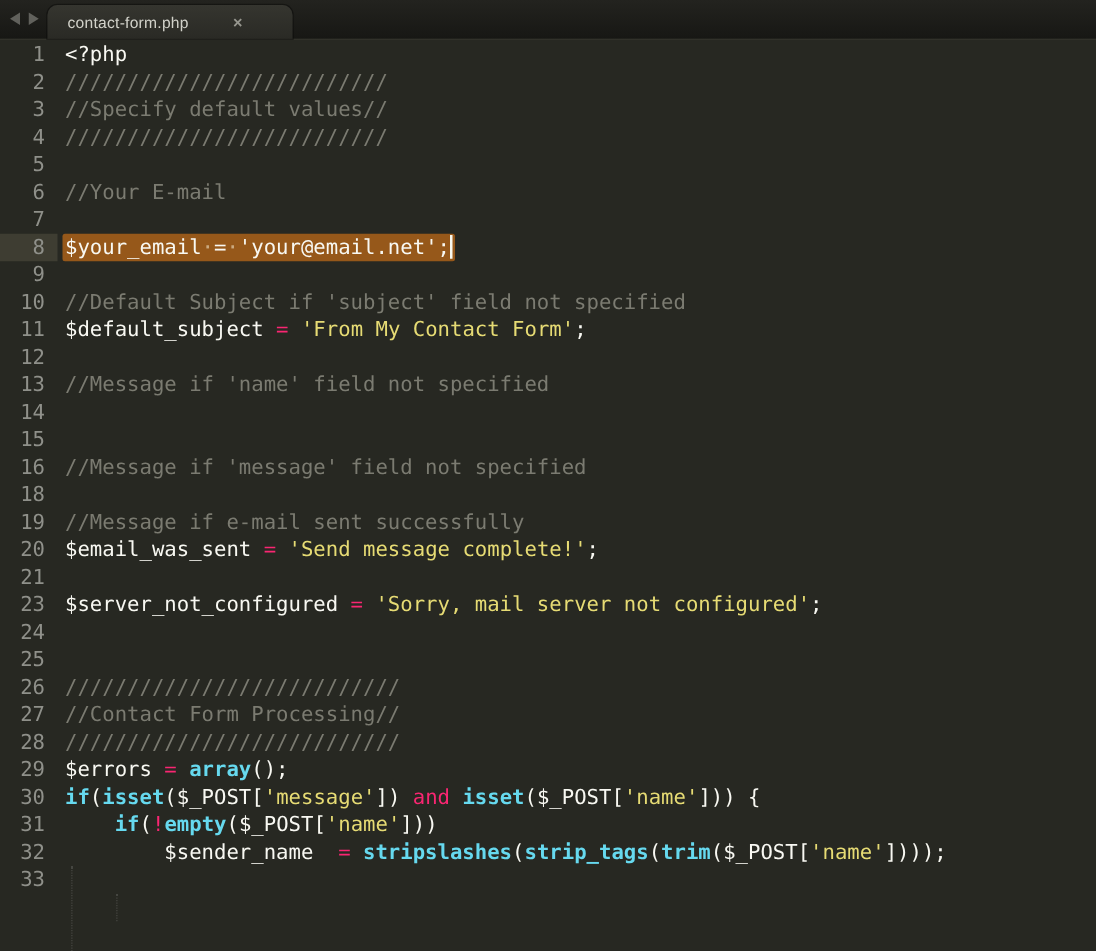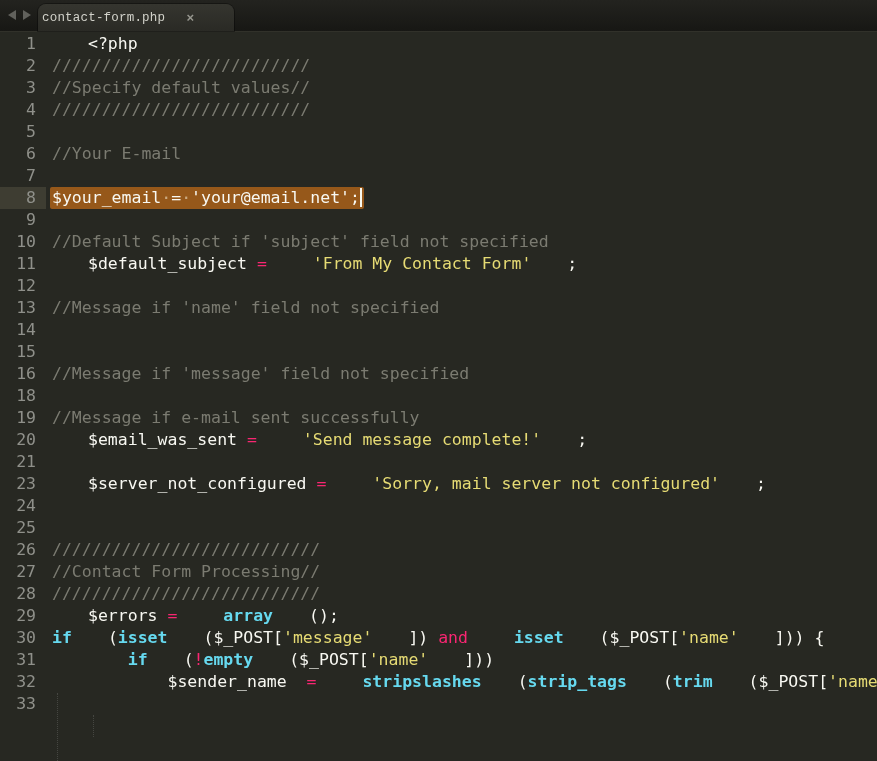--- a/index.html
+++ b/index.html
@@ -22,24 +22,23 @@
   .arrow-left{width:0;height:0;border-top:5px solid transparent;border-bottom:5px solid transparent;border-right:8px solid #61615c;cursor:default;}
   .arrow-right{width:0;height:0;border-top:5px solid transparent;border-bottom:5px solid transparent;border-left:8px solid #61615c;cursor:default;}
   .tab{
     position:absolute;left:38px;bottom:0;height:27px;width:196px;
     background:linear-gradient(#35352f,#2a2a25);
     border-radius:8px 8px 0 0;
     box-shadow:0 0 0 1px rgba(0,0,0,.35);
     display:flex;align-items:center;
   }
   .tab-label{
-    padding-left:4px;
+    padding-left:16px;
     font-size:12.5px;color:var(--tab_fg,#d2d2ca);
     letter-spacing:.2px;
-    font-family:Liberation Mono, monospace;
   }
   .tab-close{
     margin-left:auto;margin-right:40px;
     color:#97978f;font-size:13px;font-weight:bold;line-height:1;
     cursor:default;
   }
   
   .editor{
     position:relative;height:729px;padding-top:1px;
     background:var(--bg,#272822);
@@ -47,21 +46,21 @@
     font-size:16.5px;line-height:22px;
   }
   .code-row{display:flex;height:22px;white-space:pre;}
   .gutter{
     width:36px;flex:0 0 36px;padding-right:10px;
     text-align:right;color:var(--gutter_fg,#8f908a);
     user-select:none;
   }
   .gutter-active{background:var(--gutter_active_bg,#3e3d32);}
   .code{padding-left:6px;white-space:pre;color:var(--fg,#f8f8f2);}
-  .tk-w{color:var(--fg,#f8f8f2);margin-left:36px;}
+  .tk-w{color:var(--fg,#f8f8f2);}
   .tk-c{color:var(--comment,#7b7b71);}
   .tk-p{color:var(--pink,#f92672);}
   .tk-y{color:var(--yellow,#e6db74);}
   .tk-b{color:var(--cyan,#66d9ef);font-weight:bold;}
   .tk-sw{color:var(--fg,#f8f8f2);margin-top:20px;}
   .tk-d{color:rgba(248,238,214,.55);}
   .selection{
     display:inline-block;height:22px;line-height:22px;
     background:var(--selection,#96581a);
     border-radius:2px;padding:0 2px;margin-left:-2px;

